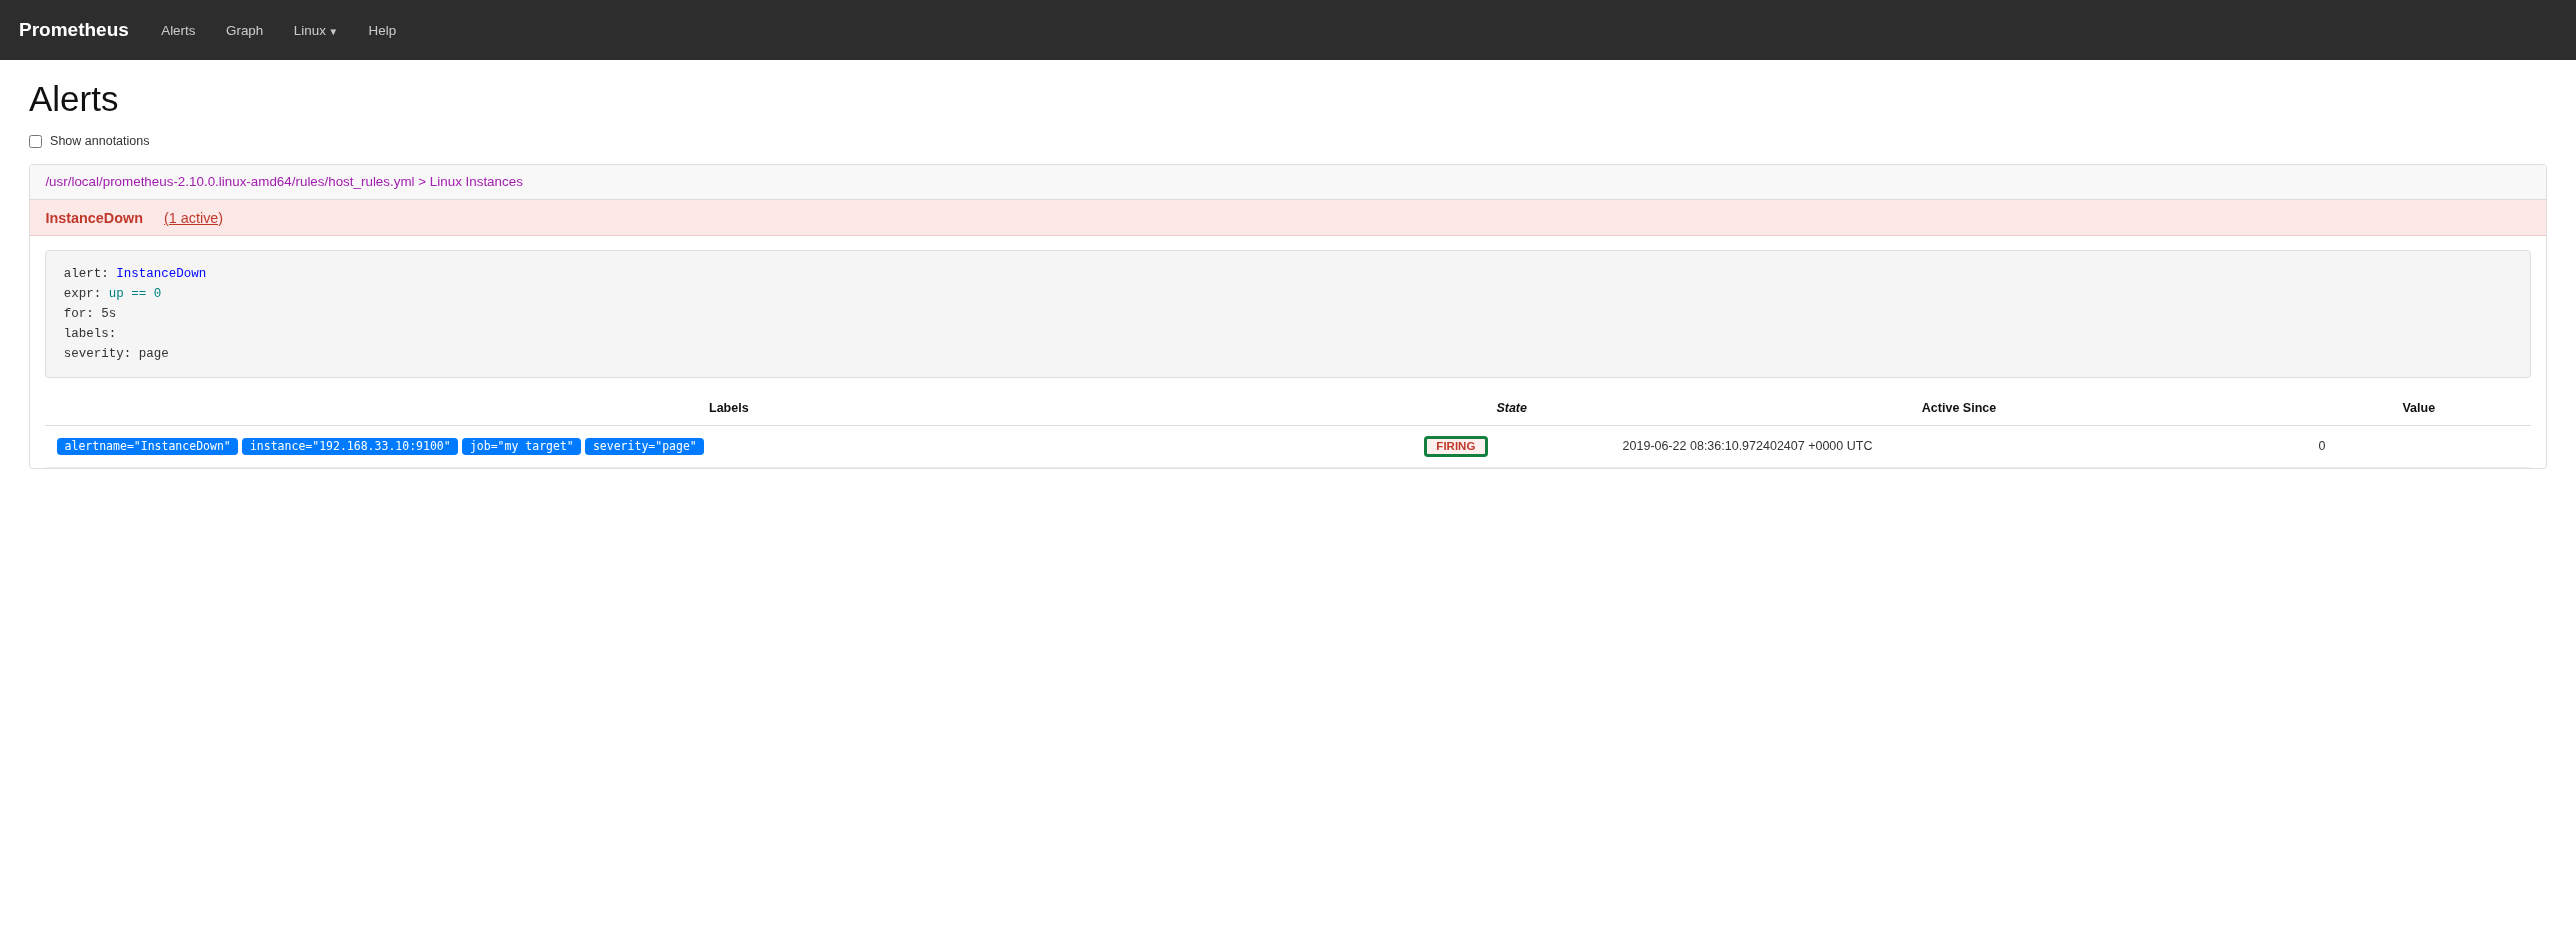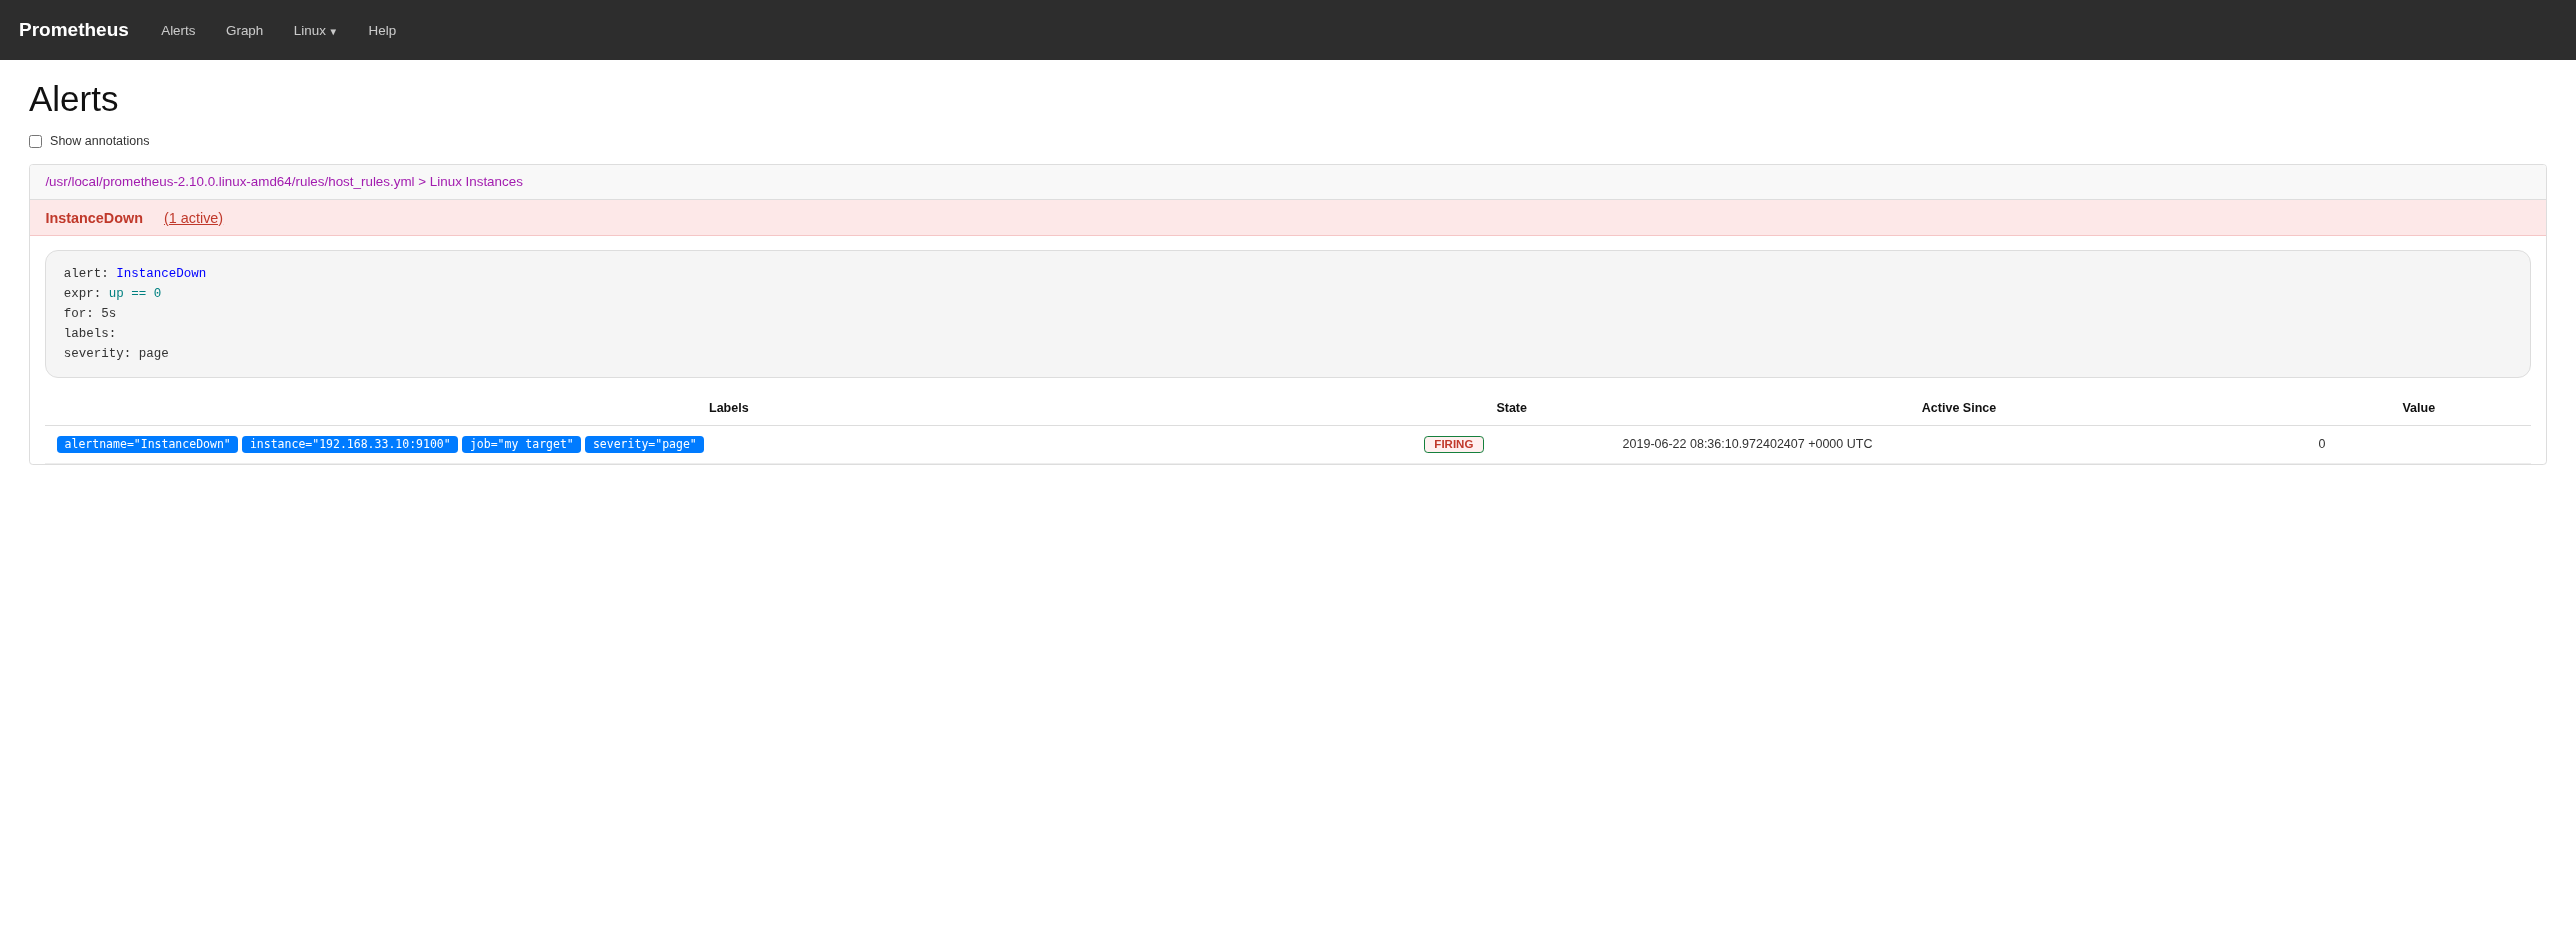--- a/index.html
+++ b/index.html
@@ -92,21 +92,21 @@
       color: #c0392b;
       font-size: 14.4px;
       margin-left: 21px;
       text-decoration: underline;
     }
 
     
     .code-block {
       background: #f5f5f5;
       border: 1px solid #ddd;
-      border-radius: 13px;
+      border-radius: 4px;
       padding: 13.4px 17.3px;
       margin: 13.4px 0;
       font-family: "SFMono-Regular", Consolas, "Liberation Mono", Menlo, monospace;
       font-size: 12.5px;
       line-height: 1.6;
       color: #333;
     }
     .code-blue { color: #0000ff; }
     .code-cyan { color: #008080; }
 
@@ -134,30 +134,30 @@
       background: #007bff;
       color: #fff;
       border-radius: 3.8px;
       padding: 1.9px 7.7px;
       font-size: 11.5px;
       margin-right: 3.8px;
       font-family: monospace;
     }
     .state-badge {
       display: inline-block;
-      border: 1px solid #15803d;
+      border: 3px solid #15803d;
       color: #c0392b;
       border-radius: 3.8px;
       padding: 1.9px 9.6px;
       font-size: 11.5px;
       font-weight: bold;
       background: #fff0f0;
     }
     .th-labels { width: 55%; }
-    .th-state { width: 8%; }
+    .th-state { width: 8%; font-style: italic; }
     .th-since { width: 28%; }
     .th-value { width: 9%; }
   </style>
 </head>
 <body>
 
 <nav class="navbar">
   <a class="navbar-brand" href="#">Prometheus</a>
   <ul class="navbar-nav">
     <li>

